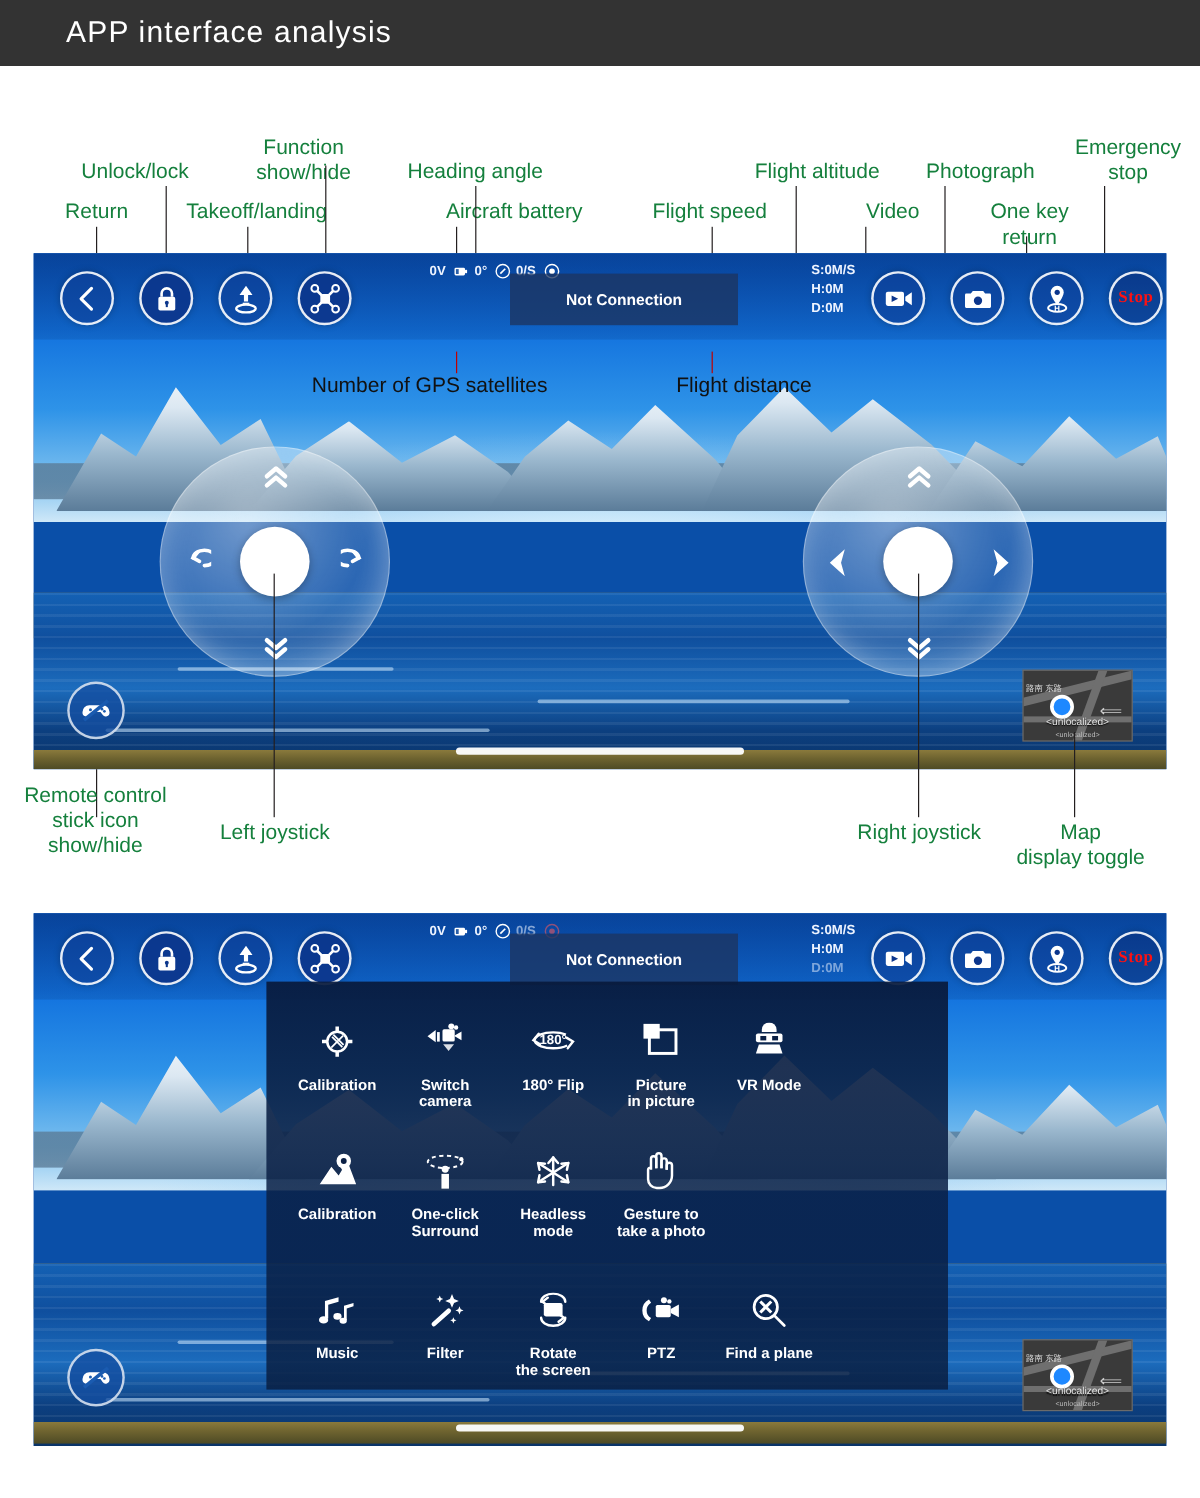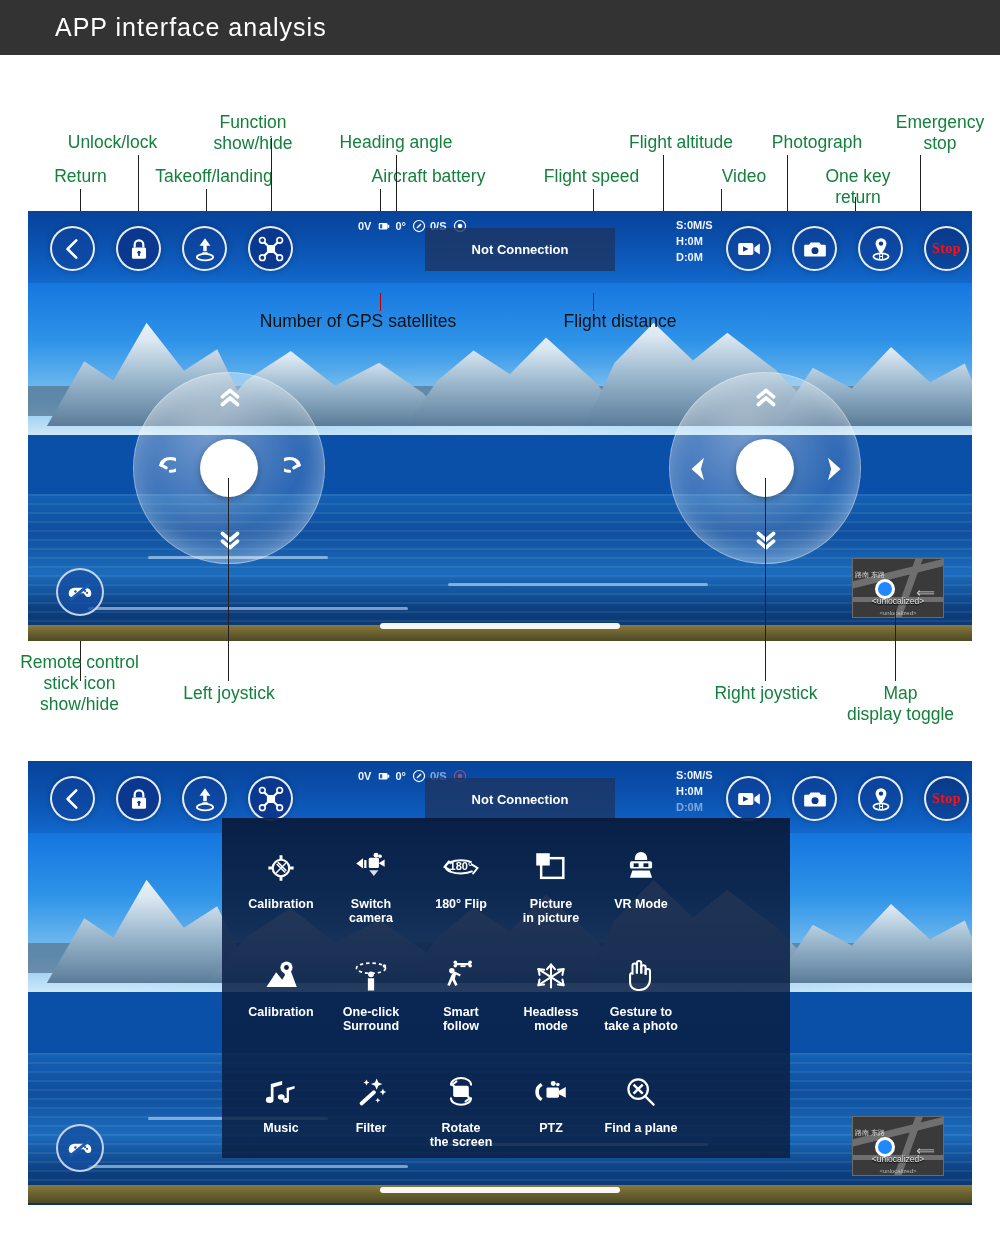--- a/index.html
+++ b/index.html
@@ -700,36 +700,20 @@
             <ellipse cx="17" cy="7" rx="13" ry="4.6" stroke-dasharray="3 2.6"></ellipse>
             <circle cx="17" cy="12.5" r="2.6" fill="#ffffff" stroke="none"></circle>
             <rect x="14.2" y="16" width="5.6" height="11" fill="#ffffff" stroke="none"></rect>
             <circle cx="29" cy="5" r="1.6" fill="#ffffff" stroke="none"></circle>
           </svg>
         </div>
         <div class="fn-label">One-click
 Surround</div>
       </div>
 
-      <div class="fn-item">
-        <div class="fn-ico">
-          <svg viewBox="0 0 30 28" width="36" height="32" fill="#ffffff">
-            <rect x="10" y="2.6" width="13" height="2" rx="1"></rect>
-            <rect x="14.5" y="4.6" width="4.5" height="1.6"></rect>
-            <circle cx="10" cy="2" r="1.6"></circle>
-              <circle cx="23" cy="2" r="1.6"></circle>
-            <circle cx="10" cy="5" r="1.6"></circle>
-              <circle cx="23" cy="5" r="1.6"></circle>
-            <circle cx="7" cy="9.5" r="2.4"></circle>
-            <path d="M7 12.5 L5 17 L3 22 L5.2 22.6 L7.4 17.8 L10 22.8 L12 21.6 L9.6 16.6 L10.6 12.6 L14 14.4 L14.8 12.6 L9.6 10 Z"></path>
-          </svg>
-        </div>
-        <div class="fn-label">Smart
-follow</div>
-      </div>
 
       <div class="fn-item">
         <div class="fn-ico">
           <svg viewBox="0 0 30 28" width="36" height="32" fill="#ffffff" stroke="#ffffff" stroke-width="1.8" stroke-linecap="round">
             <path d="M15 24 V4"></path>
               <path d="M15 4 L11.5 8 M15 4 L18.5 8"></path>
             <path d="M4 8 L26 22" stroke-width="1.8"></path>
             <path d="M4 8 L9 8.5 M4 8 L5 13"></path>
             <path d="M26 22 L21 21.5 M26 22 L25 17"></path>
             <path d="M26 8 L4 22"></path>

